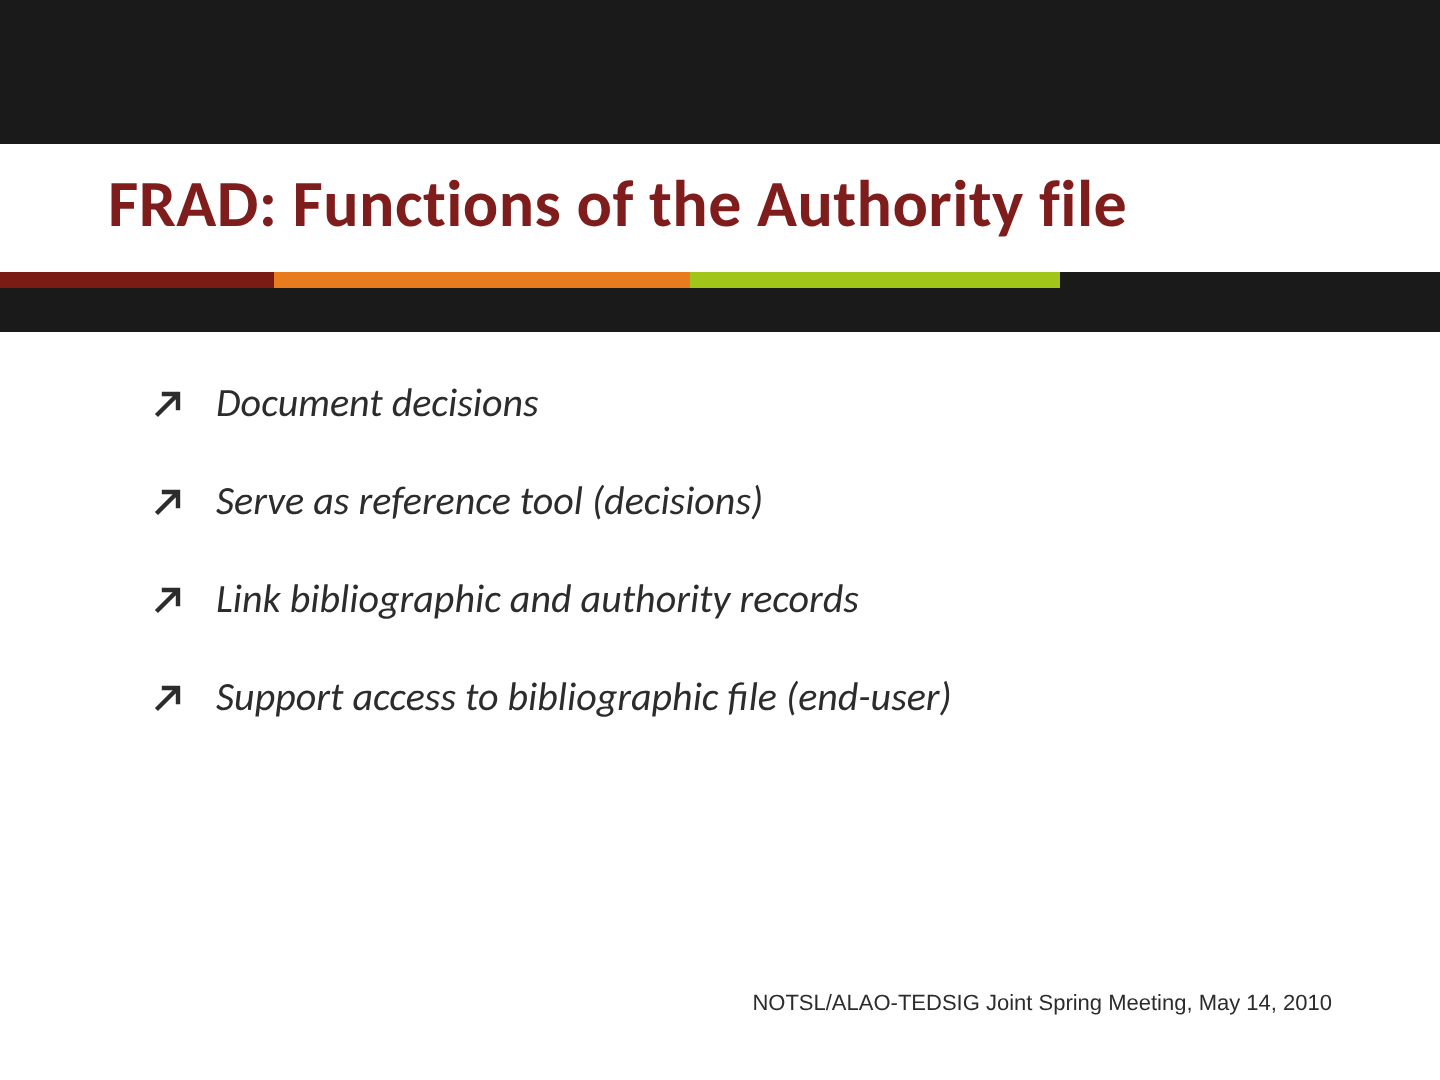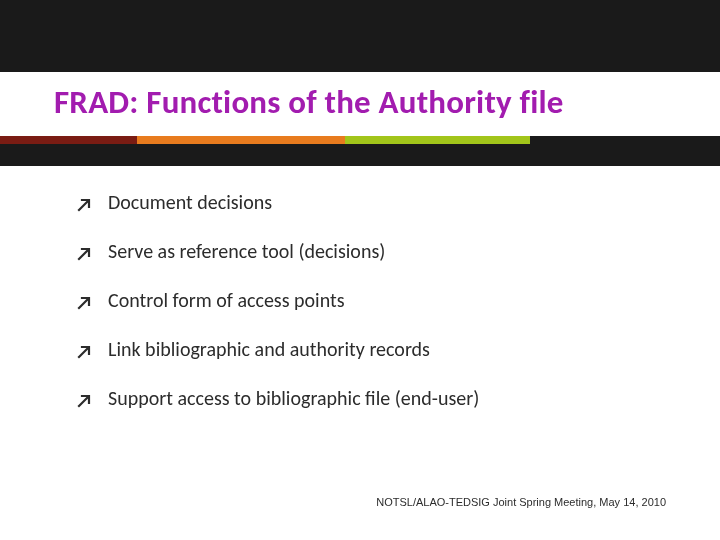--- a/index.html
+++ b/index.html
@@ -1,29 +1,29 @@
 <!DOCTYPE html>
 <html><head>
 <meta charset="utf-8">
 <style>
   * { margin: 0; padding: 0; box-sizing: border-box; }
   html, body { width: 720px; height: 540px; font-family: Calibri, "Segoe UI", Arial, sans-serif; background: #fff; }
   .slide { width: 720px; height: 540px; position: relative; background: #fff; }
   .header-band { position: absolute; top: 0; left: 0; width: 720px; height: 165px; }
   .top-black { position: absolute; top: 0; left: 0; width: 720px; height: 72px; background: #1a1a1a; }
   .title-area { position: absolute; top: 72px; left: 0; width: 720px; height: 64px; background: #fff; }
-  .title-text { position: absolute; left: 54px; top: 10px; font-size: 33px; font-weight: 700; color: #a21caf; letter-spacing: 0.2px; }
+  .title-text { position: absolute; left: 54px; top: 10px; font-size: 33px; font-weight: 700; color: #7f1d1d; letter-spacing: 0.2px; }
   .color-stripe { position: absolute; top: 136px; left: 0; width: 720px; height: 30px; background: #1a1a1a; }
   .stripe-maroon { position: absolute; top: 0; left: 0;   width: 137px; height: 8px; background: #7a1c13; }
   .stripe-orange { position: absolute; top: 0; left: 137px; width: 208px; height: 8px; background: #e87b1e; }
   .stripe-green  { position: absolute; top: 0; left: 345px; width: 185px; height: 8px; background: #a2c51a; }
   .stripe-black  { position: absolute; top: 0; left: 530px; width: 190px; height: 8px; background: #1a1a1a; }
   .stripe-bottom { position: absolute; top: 8px; left: 0; width: 720px; height: 22px; background: #1a1a1a; }
   .bullets { position: absolute; top: 190px; left: 76px; width: 590px; }
-  .bullet-item { display: flex; align-items: flex-end; margin-bottom: 24px; }
+  .bullet-item { display: flex; align-items: flex-start; margin-bottom: 24px; font-style: italic; }
   .arrow-icon { flex: 0 0 auto; width: 18px; height: 18px; margin-top: 4px; margin-right: 14px; color: #2c2c2c; }
   .arrow-icon svg { display: block; }
   .bullet-text { font-size: 20px; color: #2c2c2c; line-height: 1.25; }
   .footer-text { position: absolute; bottom: 32px; right: 54px; font-size: 11px; font-weight: 400; color: #2c2c2c; font-family: Arial, sans-serif; }
 </style>
 </head>
 <body>
 
 <div class="slide">
 
@@ -57,28 +57,20 @@
           </svg>
       </span>
       <span class="bullet-text">Serve as reference tool (decisions)</span>
     </div>
     <div class="bullet-item">
       <span class="arrow-icon">
         <svg viewBox="0 0 16 16" width="16" height="16">
             <path d="M3 13 L12 4 M6 3 H13 V10" stroke="#2c2c2c" stroke-width="2.2" fill="none" stroke-linecap="square"></path>
           </svg>
       </span>
-      <span class="bullet-text">Control form of access points</span>
-    </div>
-    <div class="bullet-item">
-      <span class="arrow-icon">
-        <svg viewBox="0 0 16 16" width="16" height="16">
-            <path d="M3 13 L12 4 M6 3 H13 V10" stroke="#2c2c2c" stroke-width="2.2" fill="none" stroke-linecap="square"></path>
-          </svg>
-      </span>
       <span class="bullet-text">Link bibliographic and authority records</span>
     </div>
     <div class="bullet-item">
       <span class="arrow-icon">
         <svg viewBox="0 0 16 16" width="16" height="16">
             <path d="M3 13 L12 4 M6 3 H13 V10" stroke="#2c2c2c" stroke-width="2.2" fill="none" stroke-linecap="square"></path>
           </svg>
       </span>
       <span class="bullet-text">Support access to bibliographic file (end-user)</span>
     </div>

